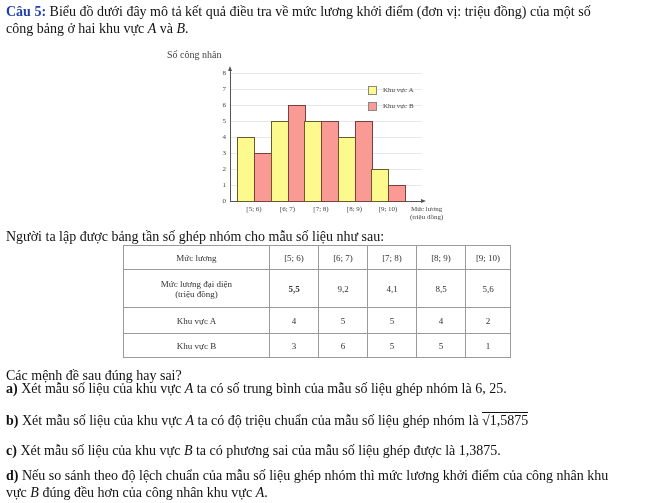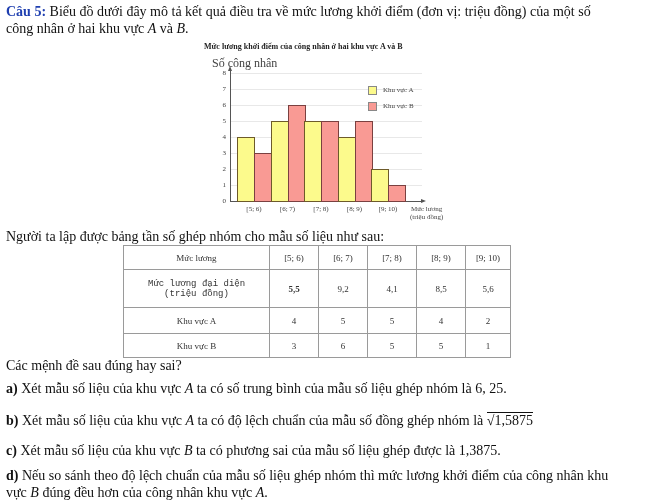--- a/index.html
+++ b/index.html
@@ -4,21 +4,21 @@
 <style>
   html, body { margin:0; padding:0; background:#fff; }
   body { width:651px; height:503px; position:relative; overflow:hidden;
          font-family:"Liberation Serif", "DejaVu Serif", serif; color:#111; }
   .line { position:absolute; left:6px; font-size:14px; white-space:nowrap; line-height:17px; }
   .qlabel { color:#1f3fb0; font-weight:bold; }
   .bold { font-weight:bold; }
   .it { font-style:italic; }
   .chart { position:absolute; left:160px; top:40px; width:320px; height:185px; }
   .chart-title { position:absolute; left:44px; top:2px; font-size:8px; font-weight:bold; white-space:nowrap; color:#222; }
-  .ylabel { position:absolute; left:7px; top:16px; font-size:12px; color:#444; white-space:nowrap;margin-left:45px; }
+  .ylabel { position:absolute; left:7px; top:9px; font-size:10px; color:#444; white-space:nowrap; }
   .ytick { position:absolute; left:58px; width:8px; text-align:right; font-size:7px; color:#444; line-height:8px; }
   .grid { position:absolute; left:70px; width:192px; height:1px; background:#e8e8e8; }
   .axis-y { position:absolute; left:70px; top:30px; width:1px; height:132px; background:#555; }
   .axis-x { position:absolute; left:70px; top:161px; width:192px; height:1px; background:#555; }
   .arrow-up { position:absolute; left:68px; top:26px; width:0; height:0; border-left:2.5px solid transparent; border-right:2.5px solid transparent; border-bottom:5px solid #555; }
   .arrow-right { position:absolute; left:261px; top:159px; width:0; height:0; border-top:2.5px solid transparent; border-bottom:2.5px solid transparent; border-left:5px solid #555; }
   .bar { position:absolute; box-sizing:border-box; border:1px solid #6d5a2a; }
   .bar.a { background:#fcfa8c; }
   .bar.b { background:#f99a94; border-color:#7a4040; }
   .xtick { position:absolute; top:165px; font-size:7px; color:#444; white-space:nowrap; text-align:center; width:34px; }
@@ -29,25 +29,24 @@
   table.freq { position:absolute; left:123px; top:245px; border-collapse:collapse; font-size:9px; color:#333; }
   table.freq td { border:1px solid #9a9a9a; text-align:center; padding:0; }
 </style>
 </head>
 <body>
 
 <div class="line" style="top:3px;">
   <span class="qlabel">Câu 5:</span><span> Biểu đồ dưới đây mô tả kết quả điều tra về mức lương khởi điểm (đơn vị: triệu đồng) của một số</span>
 </div>
 <div class="line" style="top:20px;">
-  <span>công nhân ở hai khu vực </span><span class="it">A</span><span> và </span><span class="it">B</span><span>.</span>
+  <span>công bảng ở hai khu vực </span><span class="it">A</span><span> và </span><span class="it">B</span><span>.</span>
 </div>
 
 <div class="chart">
-  <div class="chart-title">Mức lương khởi điểm của công nhân ở hai khu vực A và B</div>
   <div class="ylabel">Số công nhân</div>
   <div id="yticks">
       <div class="ytick" style="top: 157px;">0</div>
       <div class="ytick" style="top: 141px;">1</div>
       <div class="ytick" style="top: 125px;">2</div>
       <div class="ytick" style="top: 109px;">3</div>
       <div class="ytick" style="top: 93px;">4</div>
       <div class="ytick" style="top: 77px;">5</div>
       <div class="ytick" style="top: 61px;">6</div>
       <div class="ytick" style="top: 45px;">7</div>
@@ -110,21 +109,21 @@
         <td style="width: 145px;">
           <div>Mức lương</div>
         </td>
         <td style="width: 48px;">[5; 6)</td>
         <td style="width: 48px;">[6; 7)</td>
         <td style="width: 48px;">[7; 8)</td>
         <td style="width: 48px;">[8; 9)</td>
         <td style="width: 44px;">[9; 10)</td>
       </tr>
       <tr style="height: 38px;">
-        <td style="width: 145px; font-family: Liberation Mono, monospace;">
+        <td style="width: 145px;">
           <div>Mức lương đại diện</div>
           <div>(triệu đồng)</div>
         </td>
         <td style="width: 48px; font-weight: bold;">5,5</td>
         <td style="width: 48px;">9,2</td>
         <td style="width: 48px;">4,1</td>
         <td style="width: 48px;">8,5</td>
         <td style="width: 44px;">5,6</td>
       </tr>
       <tr style="height: 26px;">
@@ -143,27 +142,27 @@
         </td>
         <td style="width: 48px;">3</td>
         <td style="width: 48px;">6</td>
         <td style="width: 48px;">5</td>
         <td style="width: 48px;">5</td>
         <td style="width: 44px;">1</td>
       </tr>
     </tbody>
 </table>
 
-<div class="line" style="top:357px;">Các mệnh đề sau đúng hay sai?</div>
+<div class="line" style="top:367px;">Các mệnh đề sau đúng hay sai?</div>
 
 <div class="line" style="top:380px;">
   <span class="bold">a)</span><span> Xét mẫu số liệu của khu vực </span><span class="it">A</span><span> ta có số trung bình của mẫu số liệu ghép nhóm là </span><span>6, 25</span><span>.</span>
 </div>
 <div class="line" style="top:412px;">
-  <span class="bold">b)</span><span> Xét mẫu số liệu của khu vực </span><span class="it">A</span><span> ta có độ lệch chuẩn của mẫu số đồng ghép nhóm là </span><span style="border-top:1px solid #111;">√1,5875</span>
+  <span class="bold">b)</span><span> Xét mẫu số liệu của khu vực </span><span class="it">A</span><span> ta có độ triệu chuẩn của mẫu số liệu ghép nhóm là </span><span style="border-top:1px solid #111;">√1,5875</span>
 </div>
 <div class="line" style="top:442px;">
   <span class="bold">c)</span><span> Xét mẫu số liệu của khu vực </span><span class="it">B</span><span> ta có phương sai của mẫu số liệu ghép được là </span><span>1,3875</span><span>.</span>
 </div>
 <div class="line" style="top:467px;">
   <span class="bold">d)</span><span> Nếu so sánh theo độ lệch chuẩn của mẫu số liệu ghép nhóm thì mức lương khởi điểm của công nhân khu</span>
 </div>
 <div class="line" style="top:484px;">
   <span>vực </span><span class="it">B</span><span> đúng đều hơn của công nhân khu vực </span><span class="it">A</span><span>.</span>
 </div>

